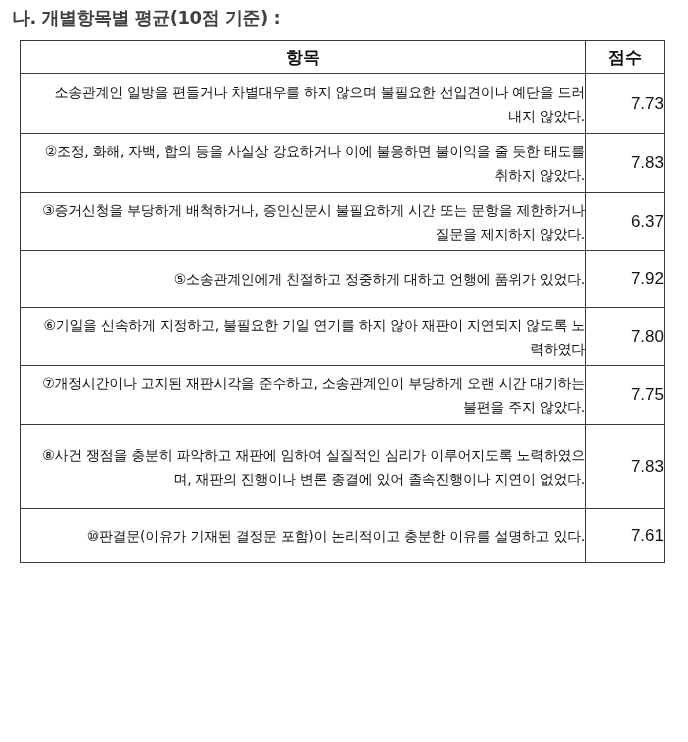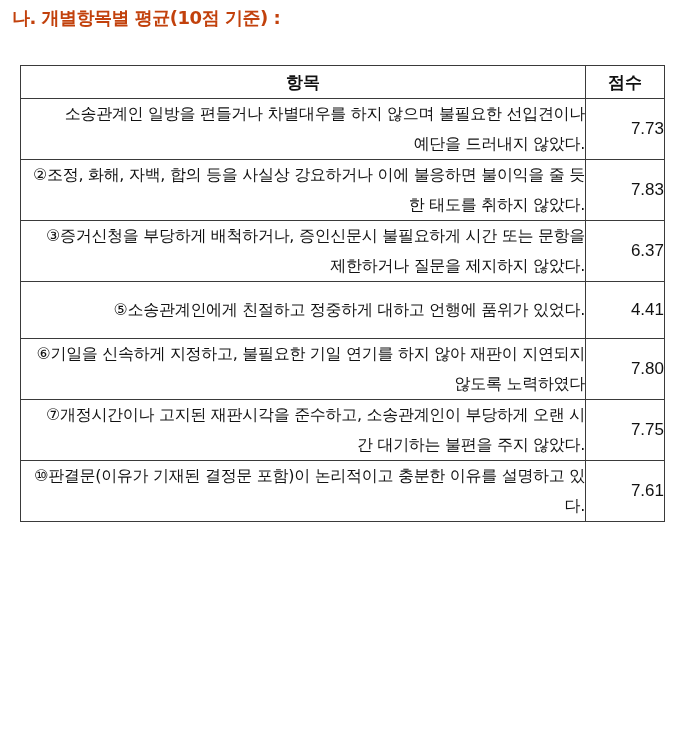--- a/index.html
+++ b/index.html
@@ -4,42 +4,42 @@
 <style>
   html, body { margin: 0; padding: 0; background: #ffffff; }
   body {
     width: 688px; height: 742px; position: relative; overflow: hidden;
     font-family: "DejaVu Sans", "Liberation Sans", sans-serif;
     color: #111111;
   }
   .heading {
     position: absolute; left: 12px; top: 6px;
     font-size: 18px; font-weight: bold; letter-spacing: -0.5px;
-    color: #c2410c;
+    color: #404040;
   }
   table.scores {
-    position: absolute; left: 20px; top: 65px;
+    position: absolute; left: 20px; top: 40px;
     width: 644px;
     border-collapse: collapse;
     table-layout: fixed;
   }
   table.scores td, table.scores th {
     border: 1.5px solid #3a3a3a;
     padding: 0;
     text-align: right;
   }
   table.scores th {
     height: 32px;
     font-weight: bold; font-size: 17px;
     text-align: center;
   }
   col.c-item { width: 565px; }
   col.c-score { width: 79px; }
   td.item {
-    font-size: 16px; line-height: 30px; letter-spacing: -0.3px;
+    font-size: 14px; line-height: 24px; letter-spacing: -0.3px;
     padding: 2px 6px 2px 8px;
     vertical-align: middle;
     text-align: justify;
   }
   td.item .wrap { display: block; padding-left: 24px; text-indent: -24px; }
   td.item .wrap.nonum { padding-left: 24px; text-indent: 0; }
   td.item .num { display: inline-block; width: 24px; text-indent: 0; }
   td.score {
     font-family: "Liberation Sans", sans-serif;
     font-size: 17px; text-align: center; vertical-align: middle;
@@ -77,34 +77,40 @@
       <tr style="height: 58px; margin-top: 8px;">
         <td class="item">
           <span class="wrap"><span class="num">③</span><span>증거신청을 부당하게 배척하거나, 증인신문시 불필요하게 시간 또는 문항을 제한하거나 질문을 제지하지 않았다.</span></span>
         </td>
         <td class="score">6.37</td>
       </tr>
       <tr style="height: 57px;">
         <td class="item">
           <span class="wrap"><span class="num">⑤</span><span>소송관계인에게 친절하고 정중하게 대하고 언행에 품위가 있었다.</span></span>
         </td>
-        <td class="score">4.41</td>
+        <td class="score">7.92</td>
       </tr>
       <tr style="height: 58px;">
         <td class="item">
           <span class="wrap"><span class="num">⑥</span><span>기일을 신속하게 지정하고, 불필요한 기일 연기를 하지 않아 재판이 지연되지 않도록 노력하였다</span></span>
         </td>
         <td class="score">7.80</td>
       </tr>
       <tr style="height: 59px; padding-left: 36px;">
         <td class="item">
           <span class="wrap"><span class="num">⑦</span><span>개정시간이나 고지된 재판시각을 준수하고, 소송관계인이 부당하게 오랜 시간 대기하는 불편을 주지 않았다.</span></span>
         </td>
         <td class="score">7.75</td>
       </tr>
+      <tr style="height: 84px;">
+        <td class="item">
+          <span class="wrap"><span class="num">⑧</span><span>사건 쟁점을 충분히 파악하고 재판에 임하여 실질적인 심리가 이루어지도록 노력하였으며, 재판의 진행이나 변론 종결에 있어 졸속진행이나 지연이 없었다.</span></span>
+        </td>
+        <td class="score">7.83</td>
+      </tr>
       <tr style="height: 54px;">
         <td class="item">
           <span class="wrap"><span class="num">⑩</span><span>판결문(이유가 기재된 결정문 포함)이 논리적이고 충분한 이유를 설명하고 있다.</span></span>
         </td>
         <td class="score">7.61</td>
       </tr>
     </tbody>
 </table>
 
 </body></html>

